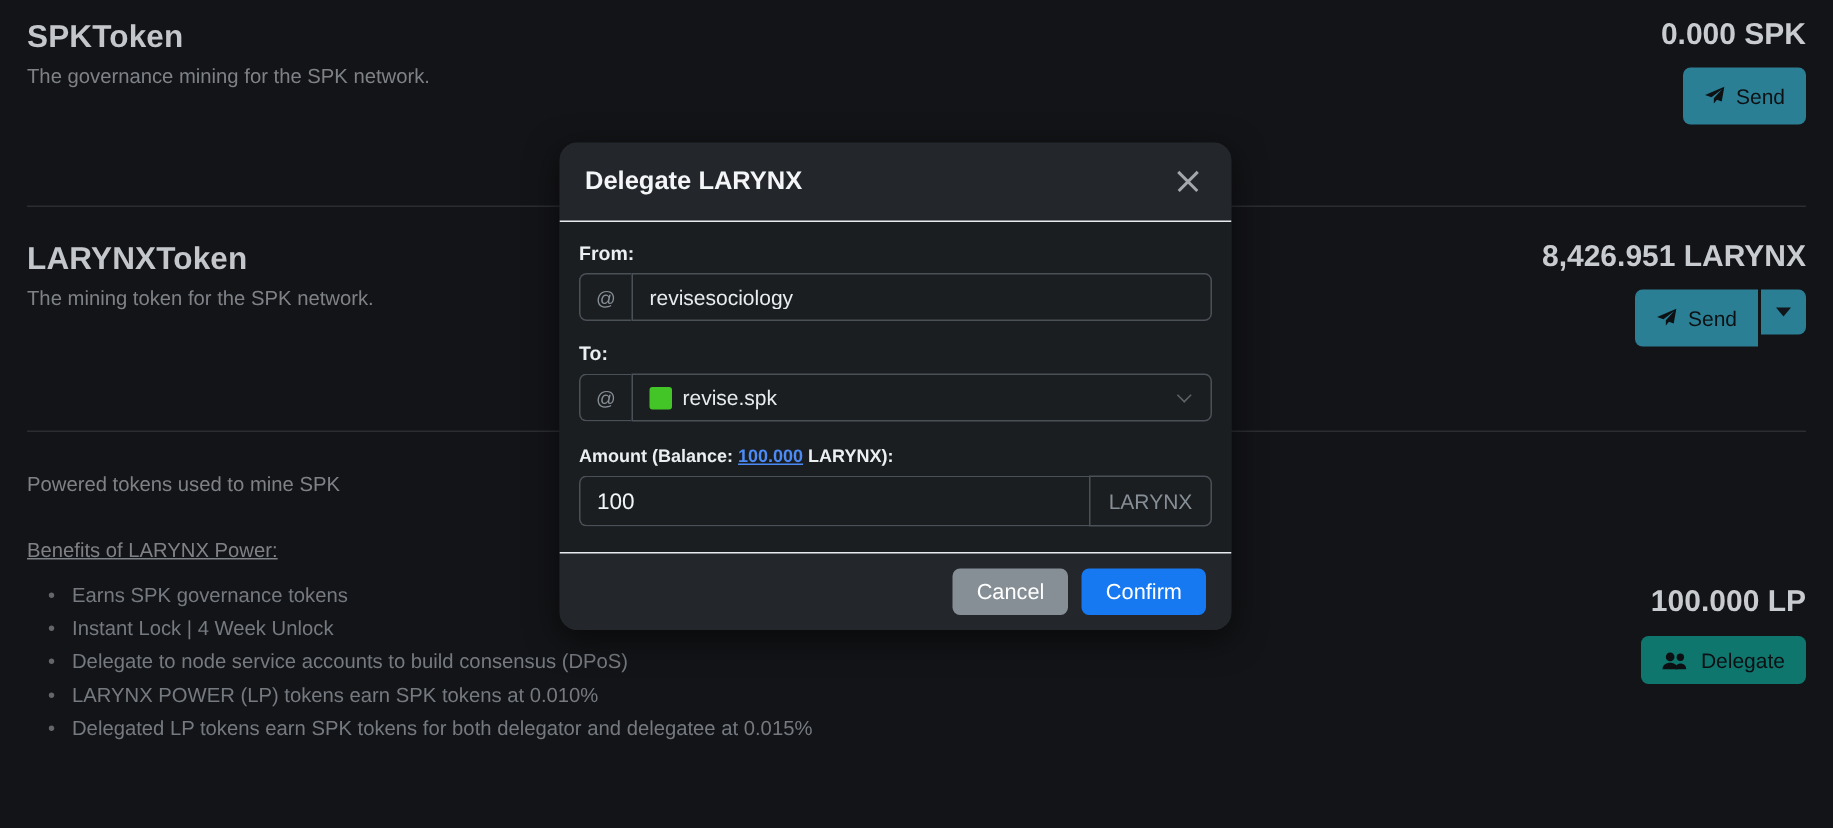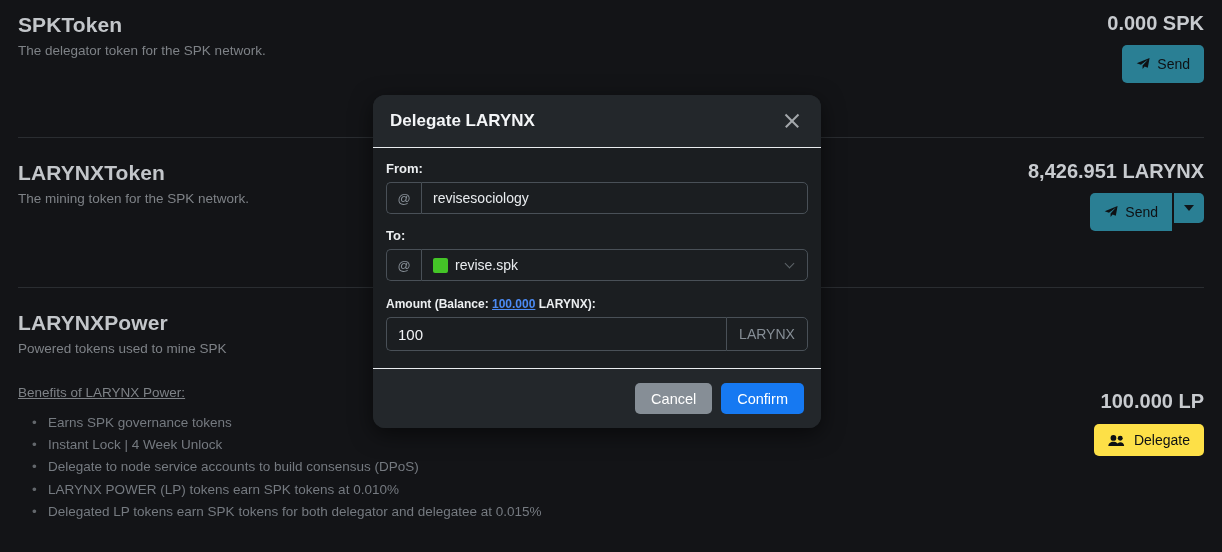--- a/index.html
+++ b/index.html
@@ -45,21 +45,21 @@
   .split { display: inline-flex; gap: 2px; }
   .split .btn-teal:first-child { border-radius: 5px 0 0 5px; }
   .split .caret-btn {
     background: #2a7f94; width: 30px; height: 30px;
     border-radius: 0 5px 5px 0;
     display: inline-flex; align-items: center; justify-content: center;
   }
   .caret { width: 0; height: 0; border-left: 5px solid transparent;
            border-right: 5px solid transparent; border-top: 6px solid #10161a; }
   .btn-delegate {
-    background: #fde047; color: #0d1013; font-size: 14px;
+    background: #0f766e; color: #0d1013; font-size: 14px;
     padding: 8px 14px; height: 32px; border-radius: 5px; gap: 9px;
   }
 
   .benefit-head { font-size: 13.5px; color: #7e8287; line-height: 20px; }
   ul.benefits { list-style: none; margin-top: 9px; }
   ul.benefits li {
     font-size: 13.5px; color: #757a80; line-height: 22.2px;
     padding-left: 30px; position: relative;
   }
   ul.benefits li::before {
@@ -128,42 +128,42 @@
     font-family: "Liberation Sans", sans-serif;
   }
   .amt-suffix {
     width: 82px; display: flex; align-items: center; justify-content: center;
     border: 1px solid #495057; border-radius: 0 5px 5px 0;
     background: #1b1e21; color: #868e96; font-size: 14px;
   }
 
   .modal-foot {
     background: #23272b; border-top: 1px solid #e9ecef;
-    height: 60px; display: flex; align-items: center; justify-content: flex-end;
+    height: 52px; display: flex; align-items: center; justify-content: flex-end;
     gap: 9px; padding: 0 17px;
   }
   .btn-cancel {
     background: #868e96; color: #fff; font-size: 14.5px;
     padding: 0 16px; height: 31px; border-radius: 5px;
   }
   .btn-confirm {
     background: #1679f2; color: #fff; font-size: 14.5px;
     padding: 0 16px; height: 31px; border-radius: 5px;
   }
 </style>
 </head>
 <body>
 
 <div class="page">
 
   <div class="row" style="top:0; height:138px;">
     <div class="row-inner">
       <div style="padding-top:12px;">
         <div class="tk-title">SPKToken</div>
-        <div class="tk-sub">The delegator token for the SPK network.</div>
+        <div class="tk-sub">The governance mining for the SPK network.</div>
       </div>
       <div class="tk-right" style="top:10px;">
         <div class="tk-bal">0.000 SPK</div>
         <div style="margin-top:9px;">
           <button class="btn btn-teal">
             <svg width="14" height="14" viewBox="0 0 16 16">
               <path d="M15.5 1L0.8 7.2l4.9 1.7 8-6.1-6.2 6.9v4.1l2.4-2.9 3.6 1.3z" fill="#0e1114"></path>
             </svg>
             <span>Send</span>
           </button>
@@ -195,21 +195,20 @@
           </span>
         </div>
       </div>
       <div class="divider" style="top:149px;"></div>
     </div>
   </div>
 
   <div class="row" style="top:288px; height:264px;">
     <div class="row-inner">
       <div style="padding-top:22px;">
-        <div class="tk-title">LARYNXPower</div>
         <div class="tk-sub">Powered tokens used to mine SPK</div>
         <div class="benefit-head" style="margin-top:24px;text-decoration:underline;">Benefits of LARYNX Power:</div>
         <ul class="benefits">
           <li>Earns SPK governance tokens</li>
           <li>Instant Lock | 4 Week Unlock</li>
           <li>Delegate to node service accounts to build consensus (DPoS)</li>
           <li>LARYNX POWER (LP) tokens earn SPK tokens at 0.010%</li>
           <li>Delegated LP tokens earn SPK tokens for both delegator and delegatee at 0.015%</li>
         </ul>
       </div>

